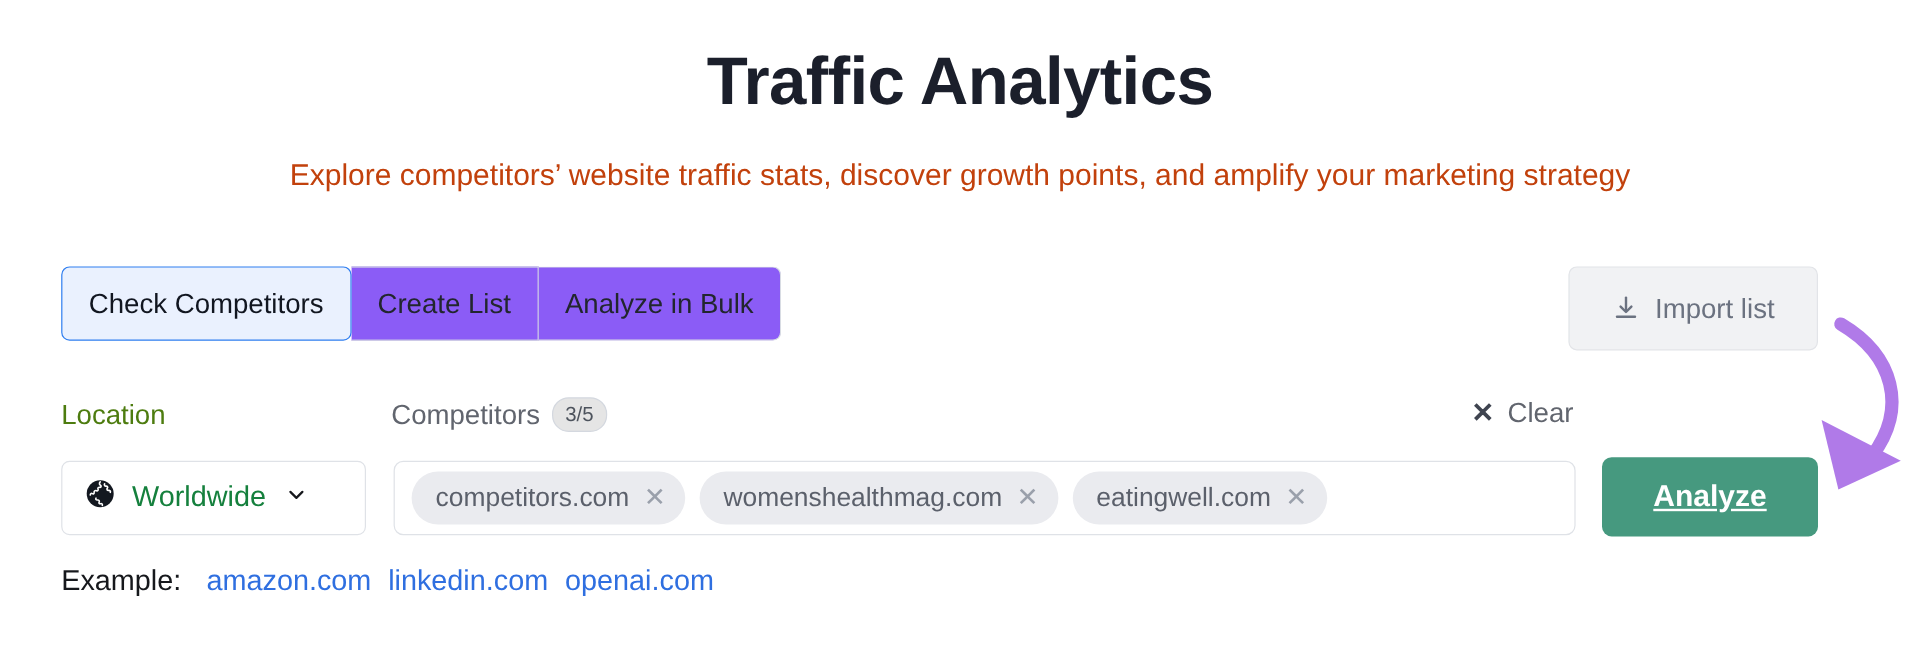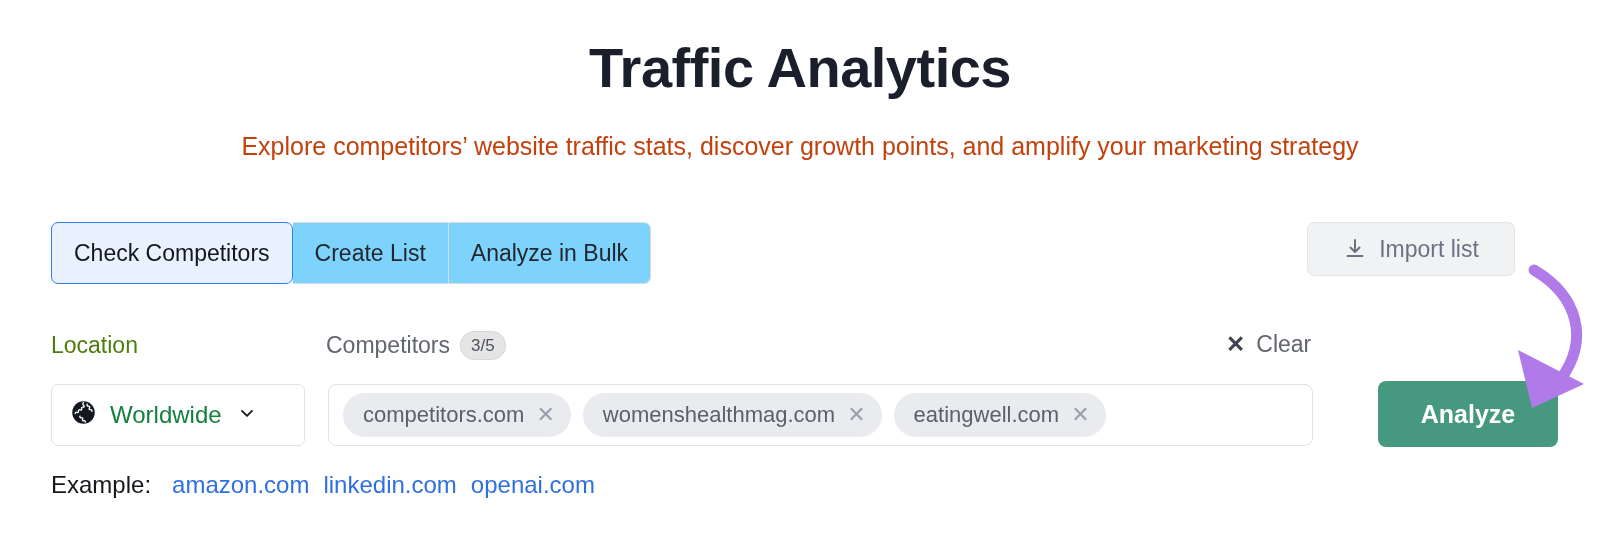--- a/index.html
+++ b/index.html
@@ -58,21 +58,21 @@
   }
   .tab {
     display: flex;
     align-items: center;
     justify-content: center;
     height: 100%;
     box-sizing: border-box;
     padding: 0 22px;
     font-size: 23px;
     color: #22262e;
-    background: #7dd3fc;
+    background: #8b5cf6;
     border: 1px solid #d8dce3;
     border-left-width: 0;
     cursor: pointer;
     white-space: nowrap;
   }
   .tab:first-child { border-left-width: 1px; }
   .tab.first {
     border-radius: 7px 0 0 7px;
     justify-content: flex-end;
   }
@@ -86,21 +86,21 @@
     color: #111620;
     position: relative;
     z-index: 2;
   }
 
   
   .import-btn {
     position: absolute;
     left: 1307px;
     top: 222px;
-    height: 54px;
+    height: 70px;
     width: 208px;
     box-sizing: border-box;
     display: flex;
     align-items: center;
     justify-content: center;
     gap: 12px;
     background: #f1f2f4;
     border: 1px solid #e2e4e8;
     border-radius: 7px;
     color: #6b7280;
@@ -215,35 +215,36 @@
   }
   .chip-x {
     font-size: 22px;
     color: #9aa0ab;
     cursor: pointer;
     line-height: 1;
   }
 
   .analyze-btn {
     position: absolute;
-    left: 1378px;
+    left: 1335px;
     top: 381px;
     width: 180px;
     height: 66px;
     box-sizing: border-box;
     display: flex;
     align-items: center;
     justify-content: center;
     background: #46997f;
     border: none;
     border-radius: 8px;
     color: #ffffff;
     font-size: 25px;
     font-weight: bold;
     cursor: pointer;
+    text-decoration: underline;
   }
 
   
   .examples {
     position: absolute;
     left: 51px;
     top: 469px;
     display: flex;
     align-items: baseline;
     gap: 14px;

